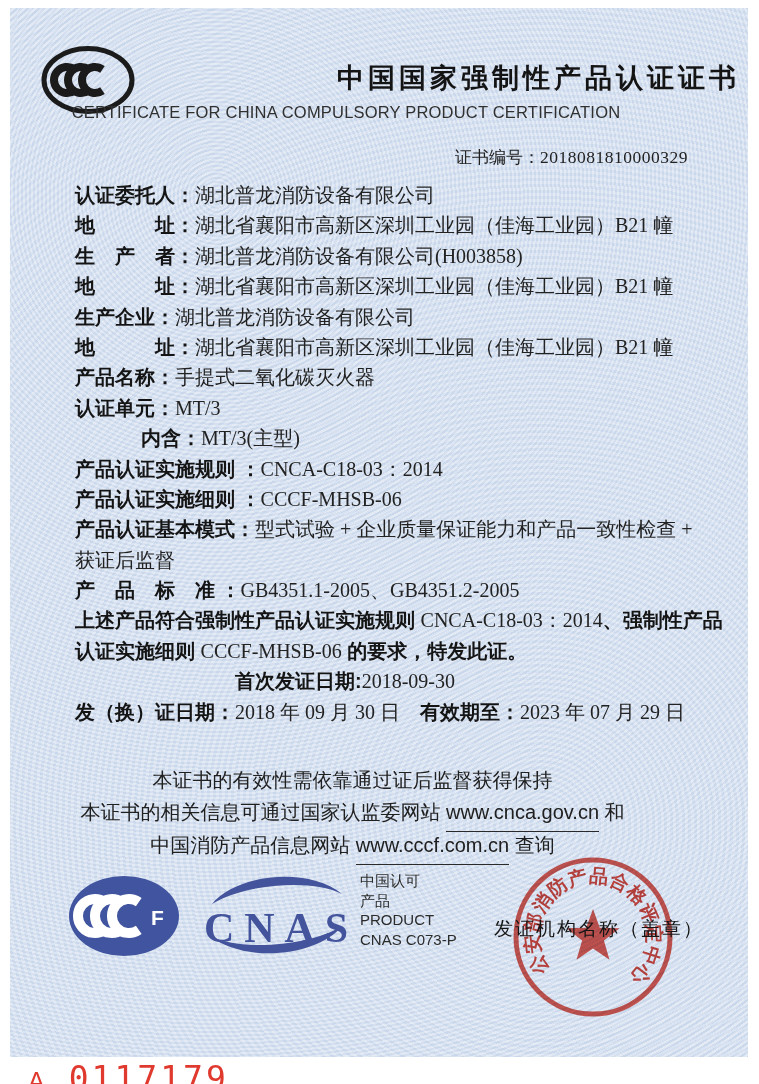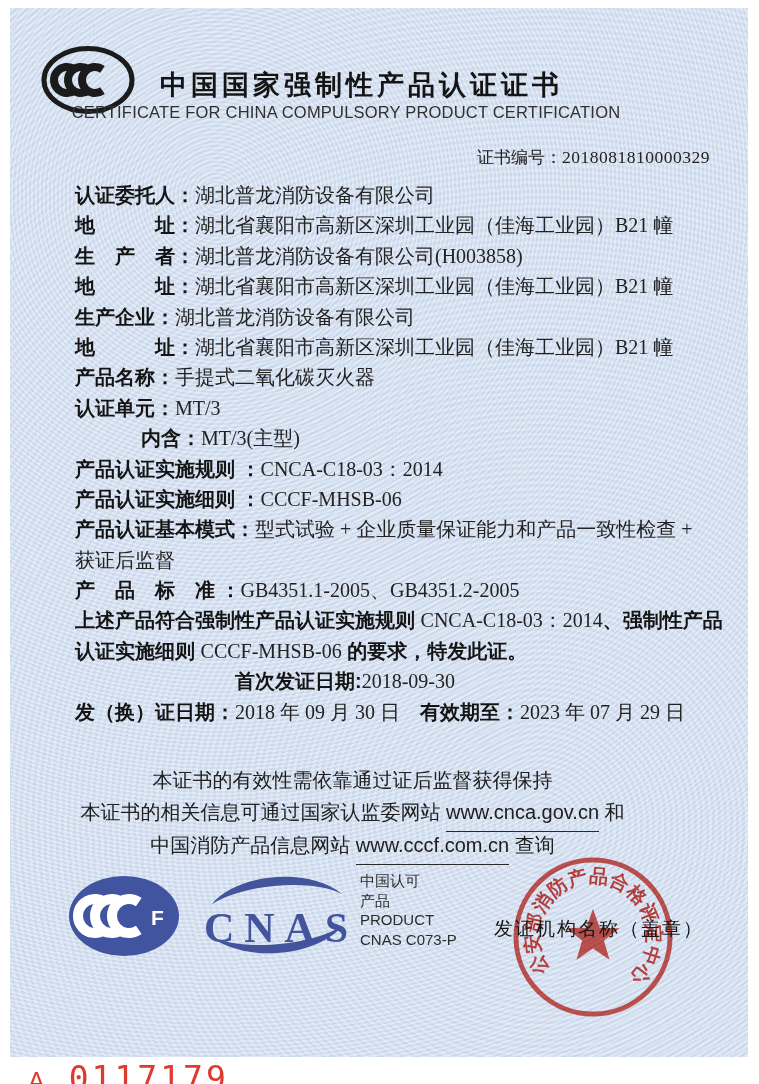--- a/index.html
+++ b/index.html
@@ -14,29 +14,29 @@
     position:absolute; left:10px; top:8px; width:738px; height:1049px;
     background-color:#d6e1f1;
     background-image:
       repeating-radial-gradient(circle at 28% 18%, rgba(255,255,255,.20) 0 2px, rgba(148,172,210,.10) 2px 4px),
       repeating-radial-gradient(circle at 72% 78%, rgba(255,255,255,.16) 0 3px, rgba(150,176,214,.09) 3px 6px);
   }
   .abs{position:absolute;}
   
   #ccc-logo{left:30px; top:37px;}
   #title-cn{
-    left:150px; top:59px; width:580px; text-align:left;
+    left:150px; top:52px; width:580px; text-align:right;
     font-size:27px; font-weight:bold; letter-spacing:4px; color:#141414;
     font-family:"Liberation Sans","DejaVu Sans",sans-serif;
   }
   #title-en{
     left:50px; top:95px; width:572px; text-align:center;
     font-size:16.5px; color:#303030; letter-spacing:.2px;
   }
-  #cert-no{ left:445px; top:138px; font-size:17px;padding-left:22px; }
+  #cert-no{ left:445px; top:138px; font-size:17px; }
   #cert-no .val{ font-size:17.5px; letter-spacing:.5px; }
   
   #body-rows{ left:65px; top:172px; width:635px; font-size:20px; }
   #body-rows .row{ line-height:30.4px; height:30.4px; white-space:nowrap; }
   #body-rows .row-center{ text-align:center; padding-right:95px; }
   
   #notice-rows{ left:20px; top:756px; width:645px; font-size:20px; text-align:center; }
   #notice-rows .row{ line-height:32.4px; }
   .seg-bold{ font-family:"Liberation Sans","DejaVu Sans",sans-serif; font-weight:bold; color:#141414;}
   .seg-serif{ font-family:"Liberation Serif","DejaVu Serif",serif; color:#222;}

